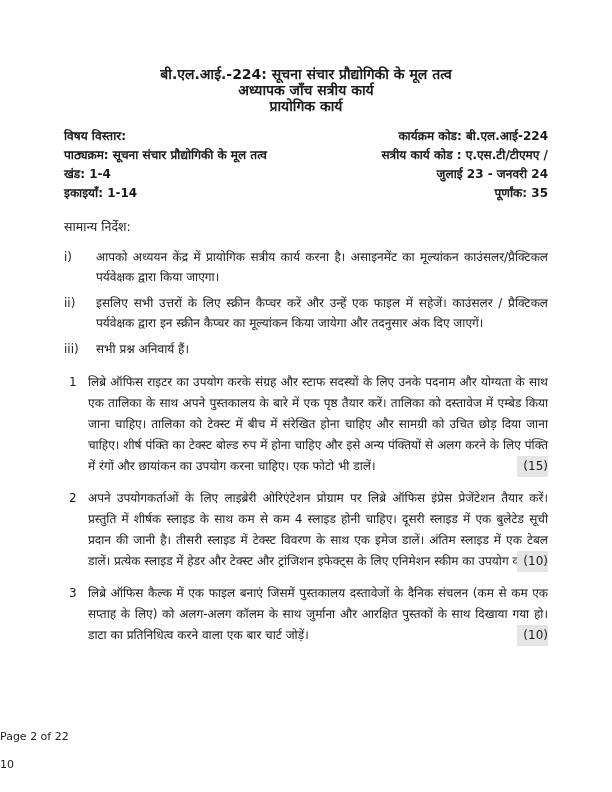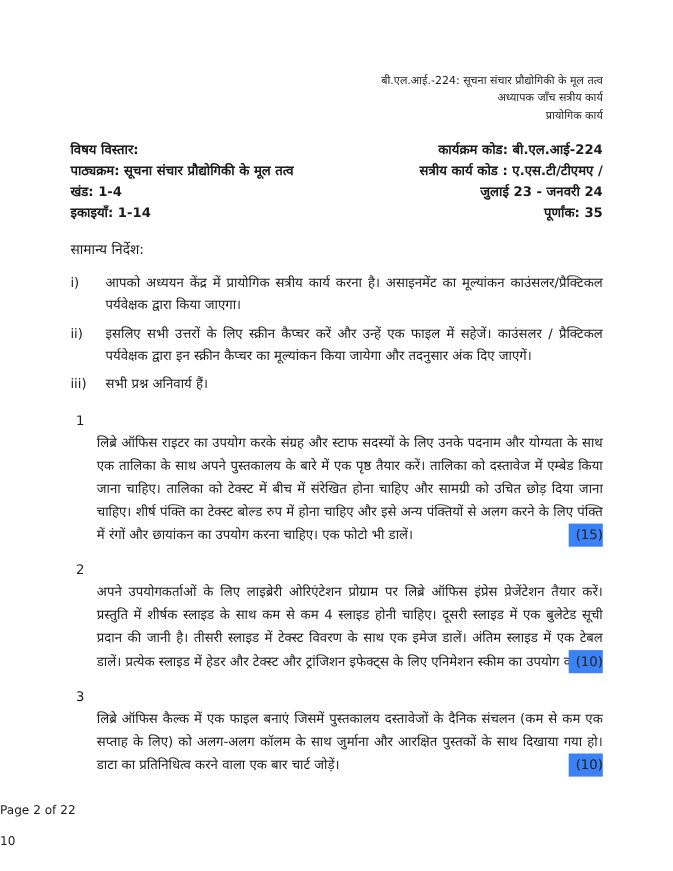--- a/index.html
+++ b/index.html
@@ -16,23 +16,23 @@
     font-family: "DejaVu Sans", sans-serif;
     overflow: hidden;
   }
   .content {
     position: absolute;
     left: 64px;
     top: 66px;
     width: 484px;
   }
   .title-block {
-    text-align: right;
-    font-weight: normal;
-    font-size: 10px;
+    text-align: center;
+    font-weight: bold;
+    font-size: 14px;
     line-height: 16px;
   }
   .info-block {
     margin-top: 13px;
     font-weight: bold;
     font-size: 12px;
     line-height: 19px;
   }
   .info-row {
     display: flex;
@@ -75,27 +75,26 @@
     flex: 0 0 24px;
     padding-left: 5px;
     box-sizing: border-box;
     line-height: 21px;
   }
   .q-body {
     flex: 1;
     position: relative;
     text-align: justify;
     line-height: 21px;
-    margin-top: 20px;
   }
   .q-marks {
     position: absolute;
     right: 0;
     bottom: 0;
-    background: #3b82f6;
+    background: #e5e5e5;
     padding-left: 6px;
   }
   .footer-label {
     position: absolute;
     top: 730px;
     left: 0;
     width: 100%;
     text-align: left;
     font-size: 11px;
     color: #1b1b1b;

